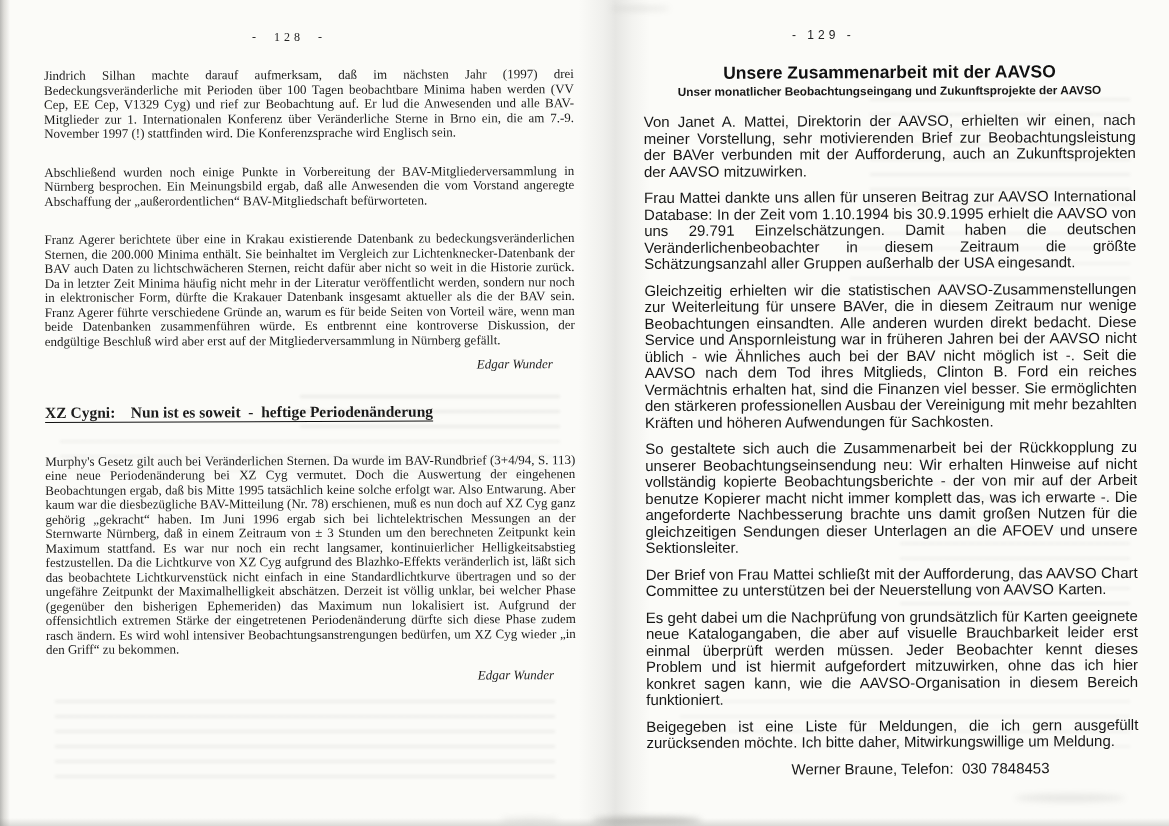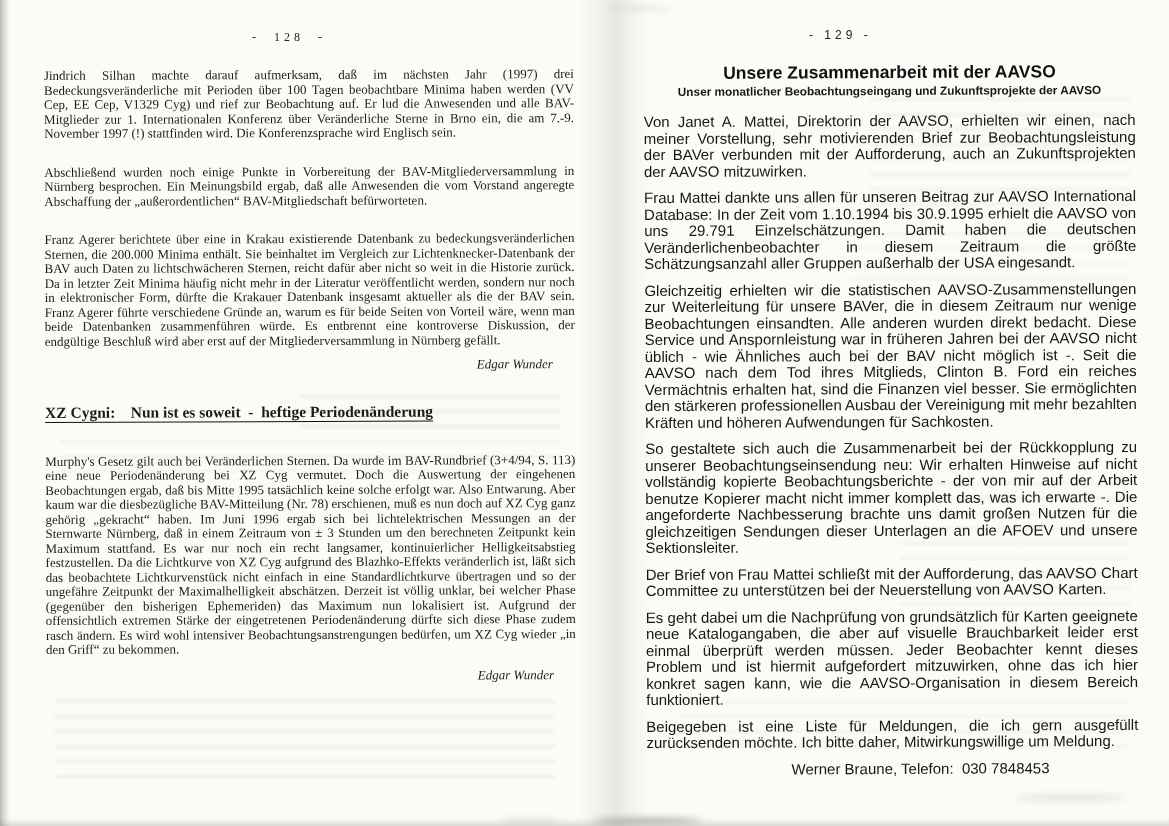--- a/index.html
+++ b/index.html
@@ -30,21 +30,21 @@
   .bleed.b3{left:55px;top:700px;width:500px;height:88px;opacity:.45;}
   .bleed.b4{left:870px;top:98px;width:260px;height:110px;opacity:.4;}
   .bleed.b5{left:850px;top:232px;width:280px;height:56px;opacity:.3;}
   .bleed.b6{left:900px;top:482px;width:230px;height:130px;opacity:.35;}
   .bleed.b7{left:680px;top:700px;width:450px;height:60px;opacity:.3;}
 
   
   .pagenum{position:absolute;font-family:"Liberation Sans",sans-serif;
     font-size:12px;letter-spacing:4px;color:#222;white-space:pre;}
   .pagenum.left{left:252px;top:30px;font-family:"Liberation Serif",serif;}
-  .pagenum.right{left:809px;top:28px;text-align:center;}
+  .pagenum.right{left:792px;top:28px;text-align:center;}
 
   .col{position:absolute;text-align:justify;}
   .col-left{
     left:45px;top:68px;width:530px;
     font-size:13px;line-height:14.5px;color:#1b1b1b;
     transform:rotate(-0.2deg);
   }
   .col-left p{margin:0 0 24px 0;}
   .col-left p.tight{margin-bottom:10px;}
   .sig{font-style:italic;text-align:right;padding-right:22px;}

